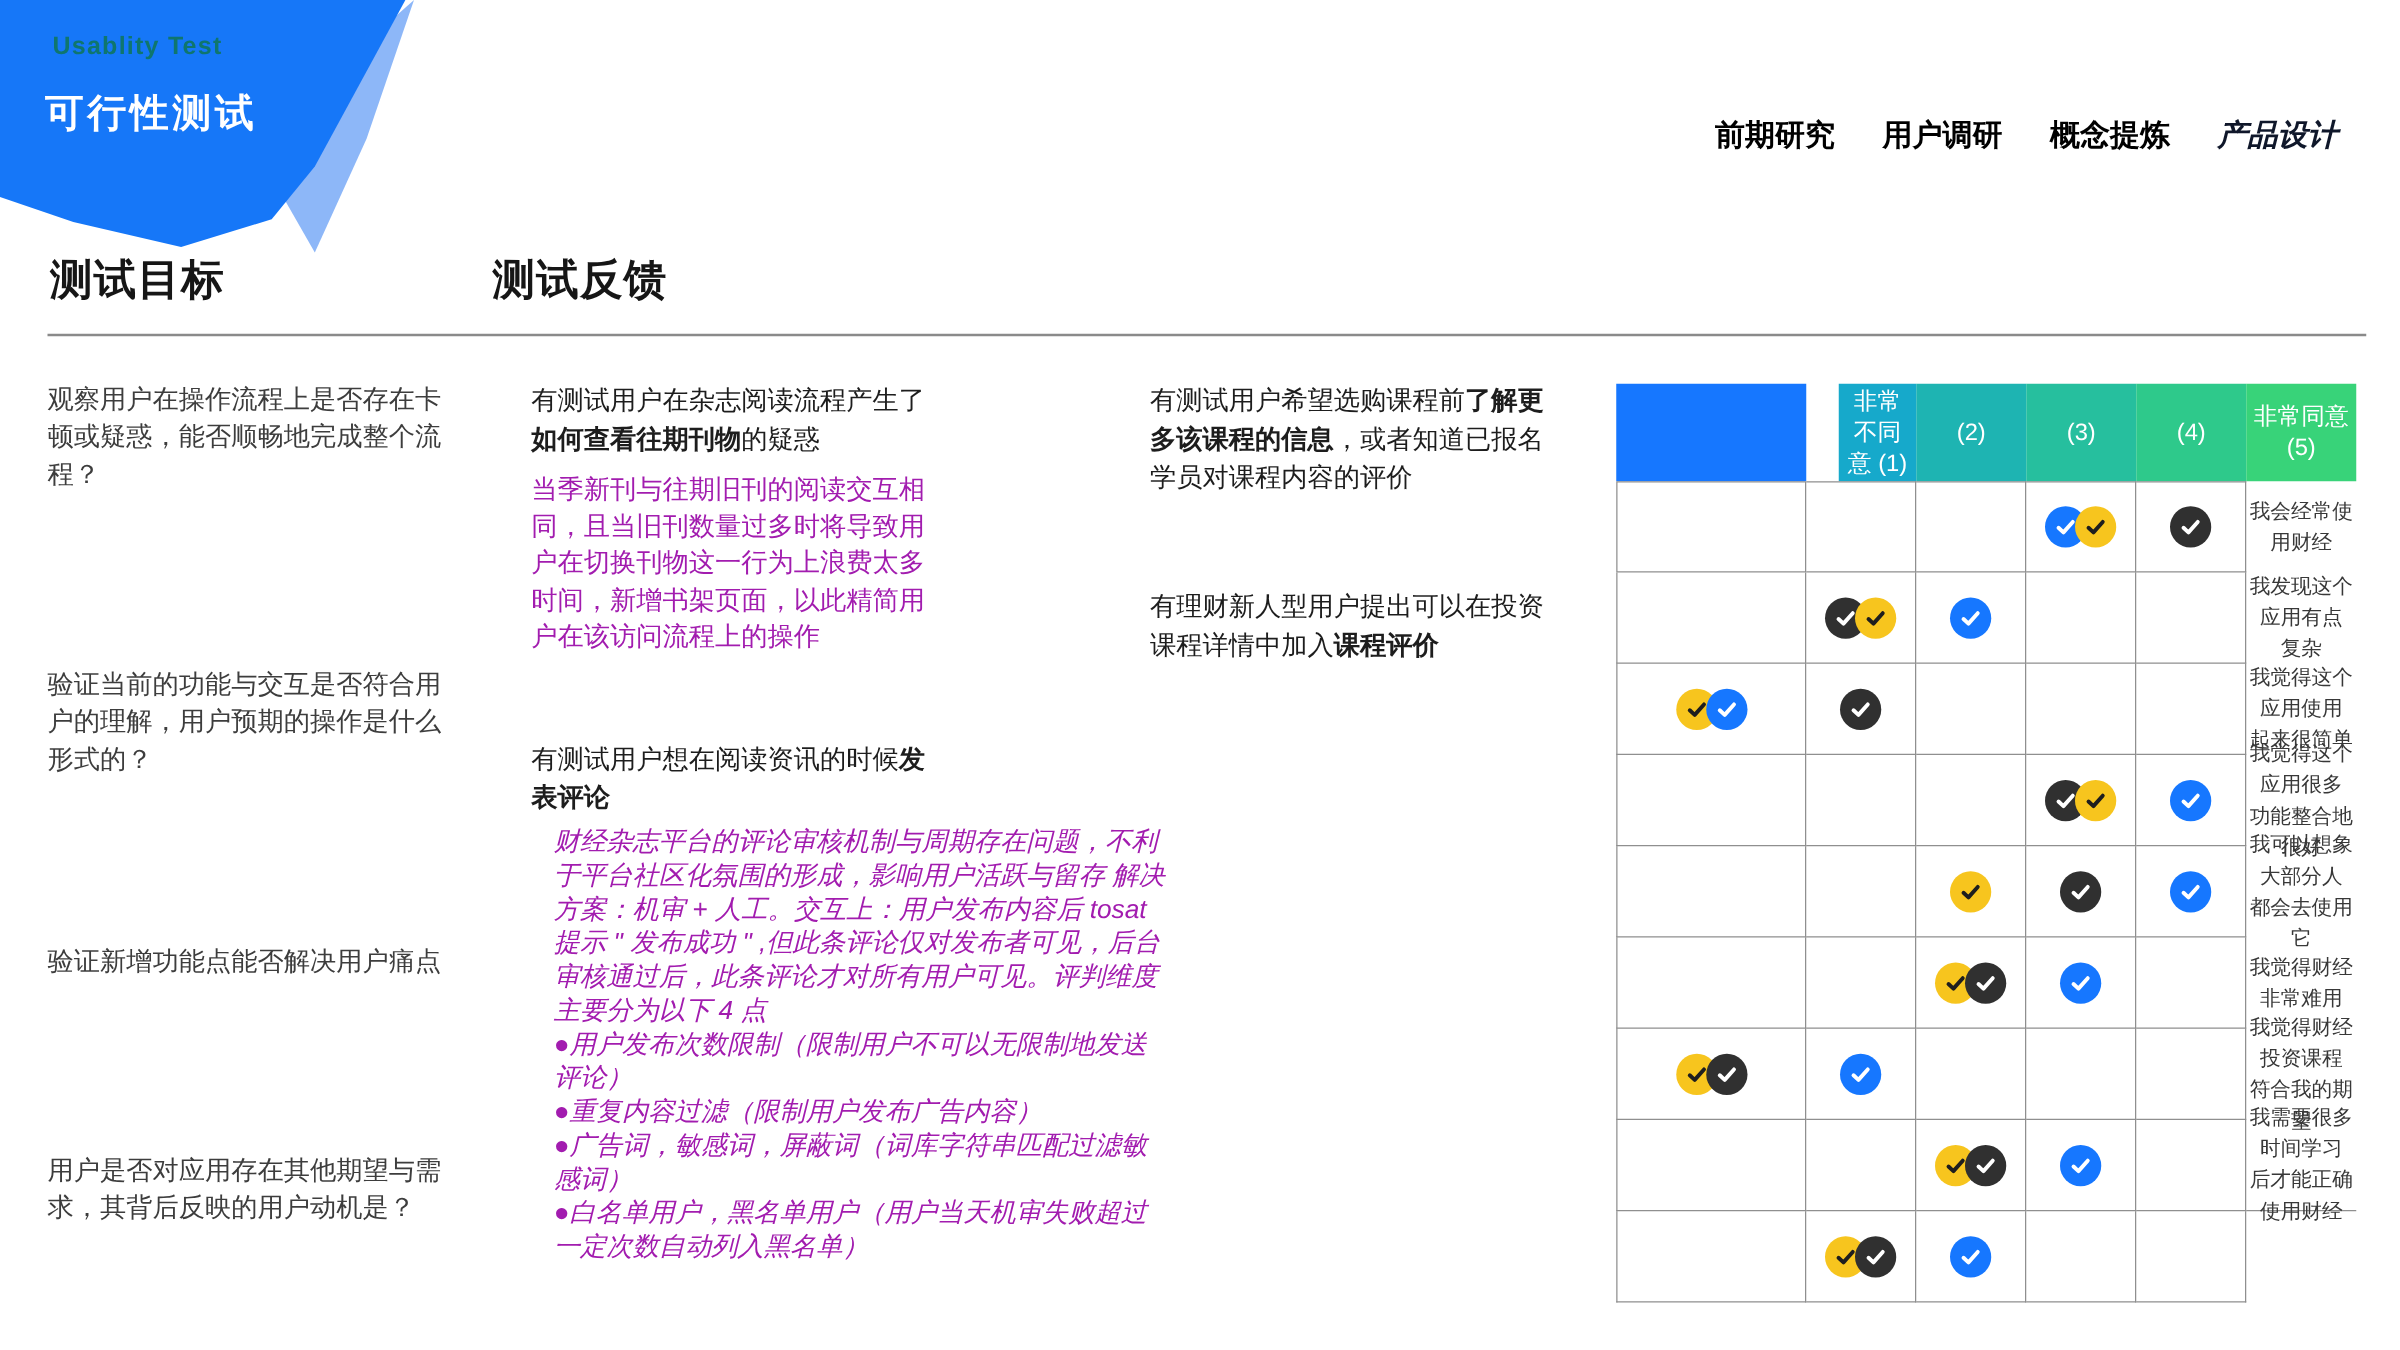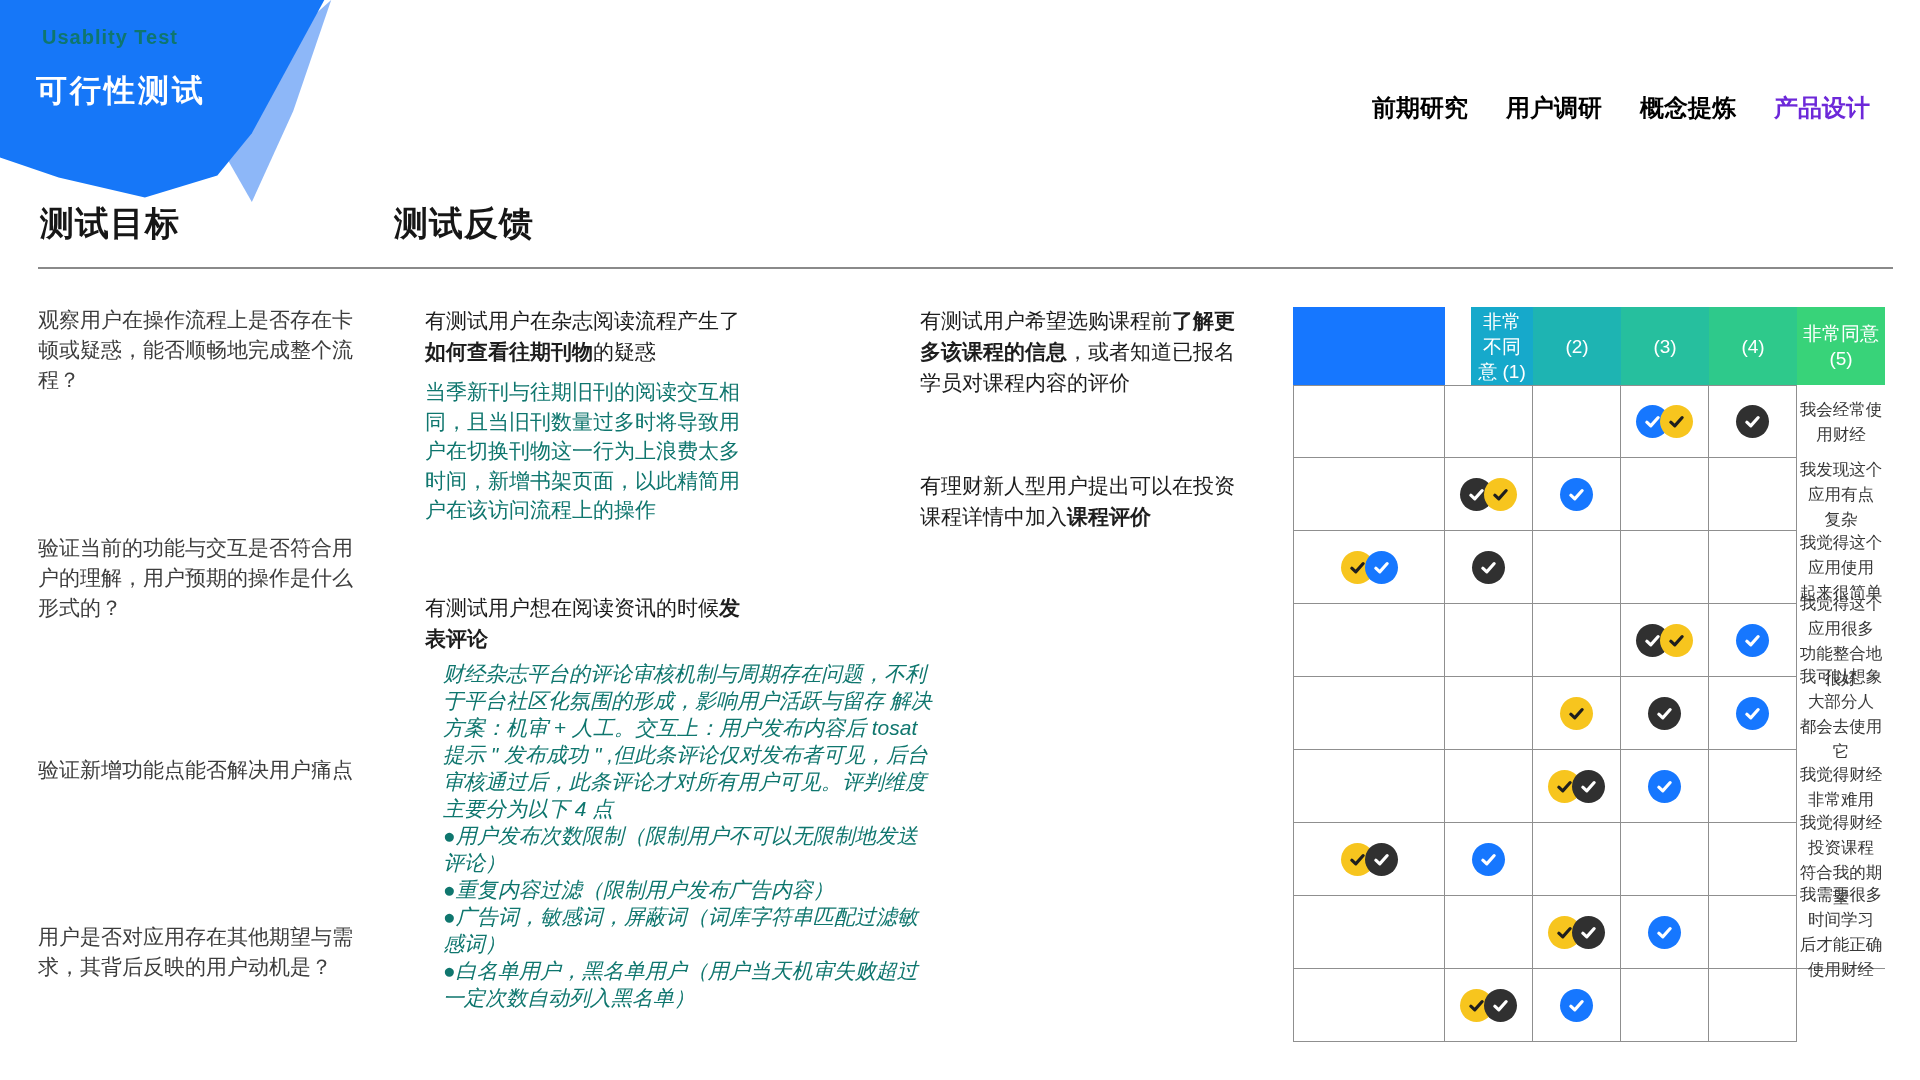--- a/index.html
+++ b/index.html
@@ -17,33 +17,33 @@
   }
   .banner .shape-front{
     position:absolute;inset:0;background:#1677f8;
     clip-path:polygon(0 0,94% 0,73% 60%,63% 79%,42% 89%,17% 80%,0 71%);
   }
   .banner-title-en{position:absolute;left:42px;top:26px;font-size:20px;font-weight:bold;color:#0f766e;letter-spacing:1px;}
   .banner-title-zh{position:absolute;left:36px;top:70px;font-size:31px;font-weight:bold;color:#ffffff;letter-spacing:3px;}
   
   .nav{position:absolute;top:92px;left:1372px;display:flex;gap:38px;}
   .nav-item{font-size:24px;font-weight:bold;color:#000000;cursor:pointer;white-space:nowrap;}
-  .nav-item.active{color:#6d28d9;}
+  .nav-item.active{color:#0f172a;font-style:italic;}
   
   .col-title{position:absolute;top:201px;font-size:34px;font-weight:bold;color:#161616;letter-spacing:1px;}
   #title-goals{left:40px;}
   #title-feedback{left:394px;}
   .rule{position:absolute;top:267px;left:38px;width:1855px;height:2px;background:#8a8a8a;}
   
   .goal{position:absolute;left:38px;width:318px;font-size:21px;line-height:30px;color:#3d3d3d;}
   #goal-0{top:305px;} #goal-1{top:533px;} #goal-2{top:755px;} #goal-3{top:922px;}
   
   .fb-heading{position:absolute;font-size:21px;line-height:31px;color:#1d1d1d;}
   .fb-heading .b{font-weight:bold;}
-  .fb-body{position:absolute;font-size:21px;color:#0f766e;white-space:pre-line;}
+  .fb-body{position:absolute;font-size:21px;color:#a21caf;white-space:pre-line;}
   #fb1-h{left:425px;top:305px;width:334px;}
   #fb1-b{left:425px;top:377px;width:334px;line-height:29.5px;}
   #fb2-h{left:425px;top:592px;width:334px;}
   #fb2-b{left:443px;top:660px;width:492px;line-height:27px;font-style:italic;}
   #fb3-h{left:920px;top:305px;width:318px;}
   #fb4-h{left:920px;top:470px;width:324px;}
   
   .survey-table{
     position:absolute;left:1293px;top:307px;
     display:grid;grid-template-columns:152px repeat(5,88px);

